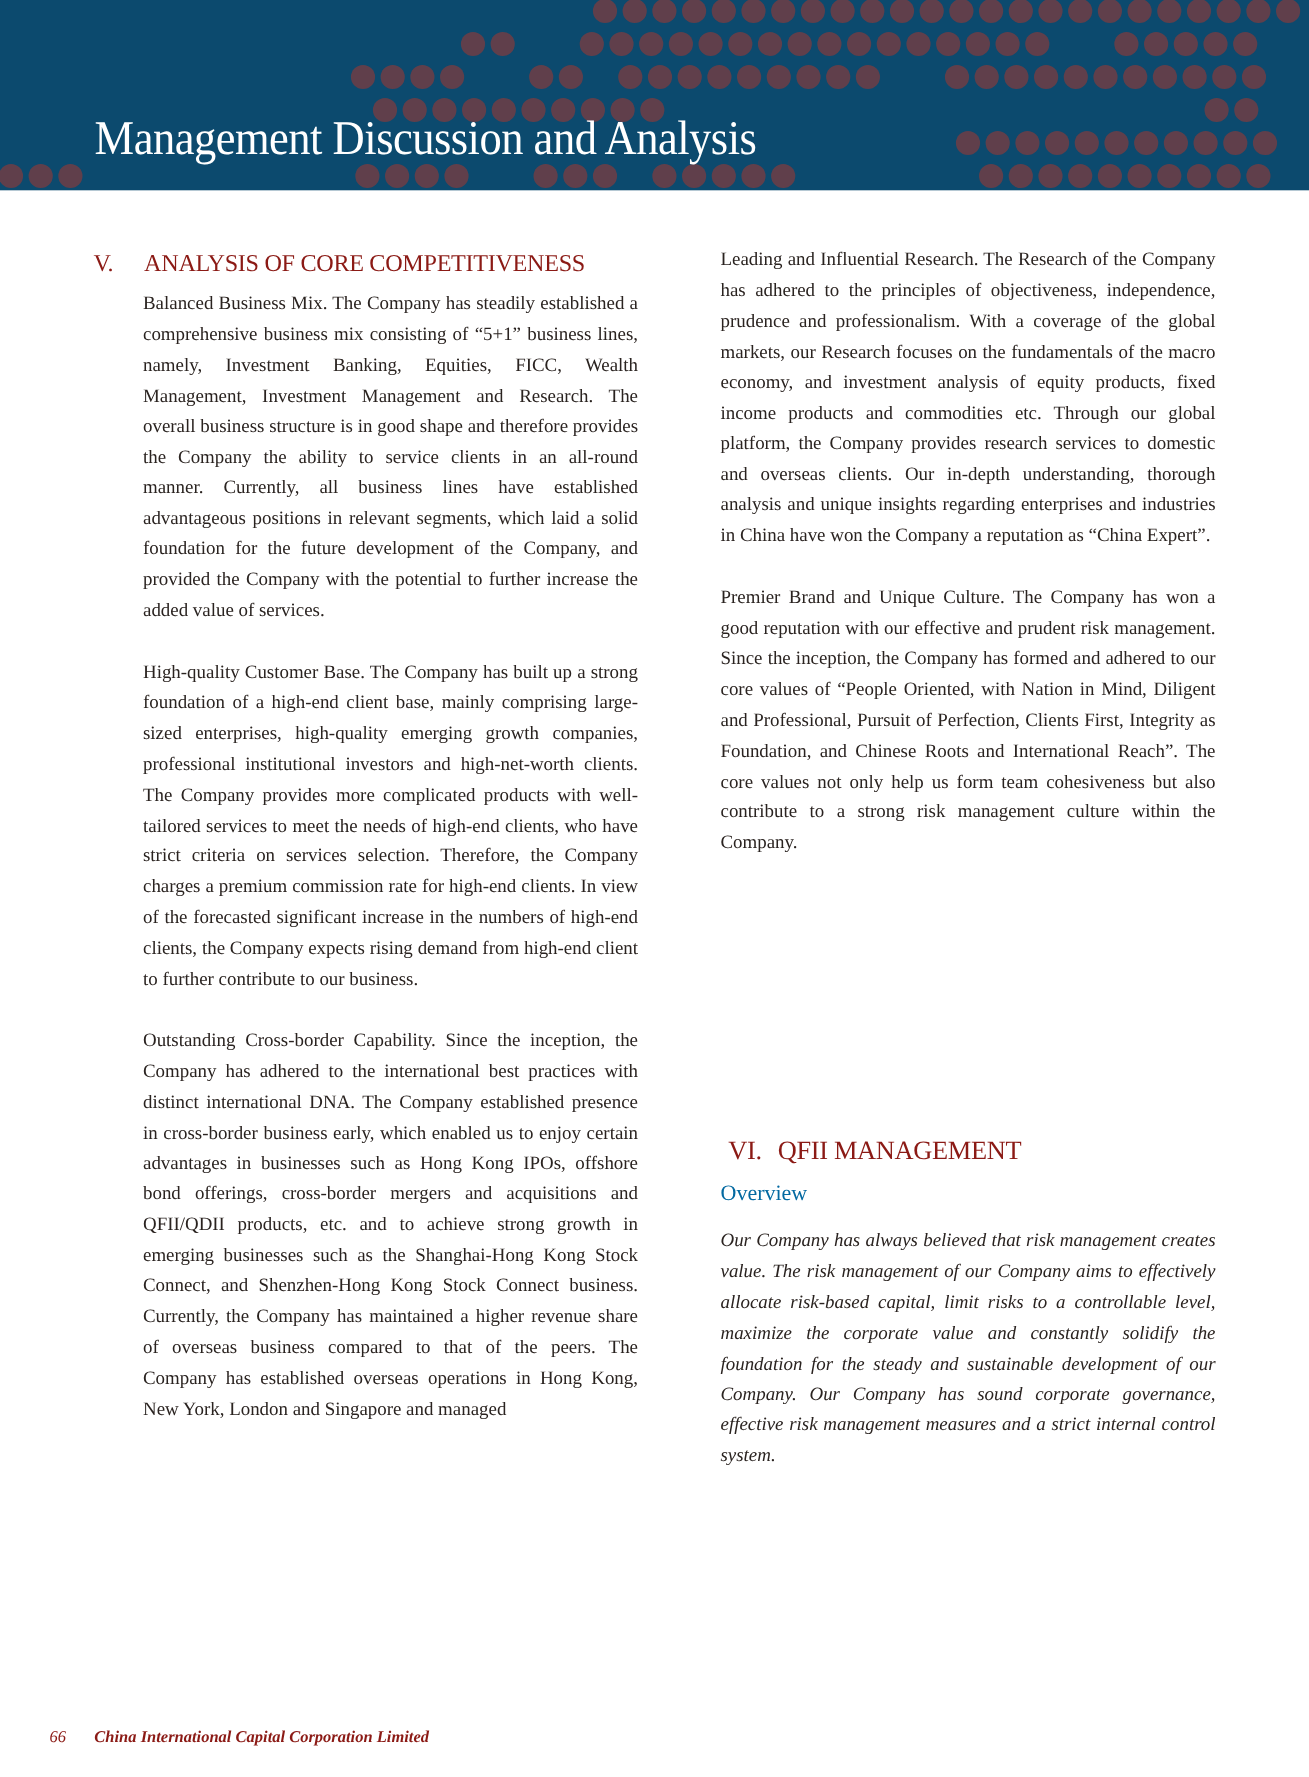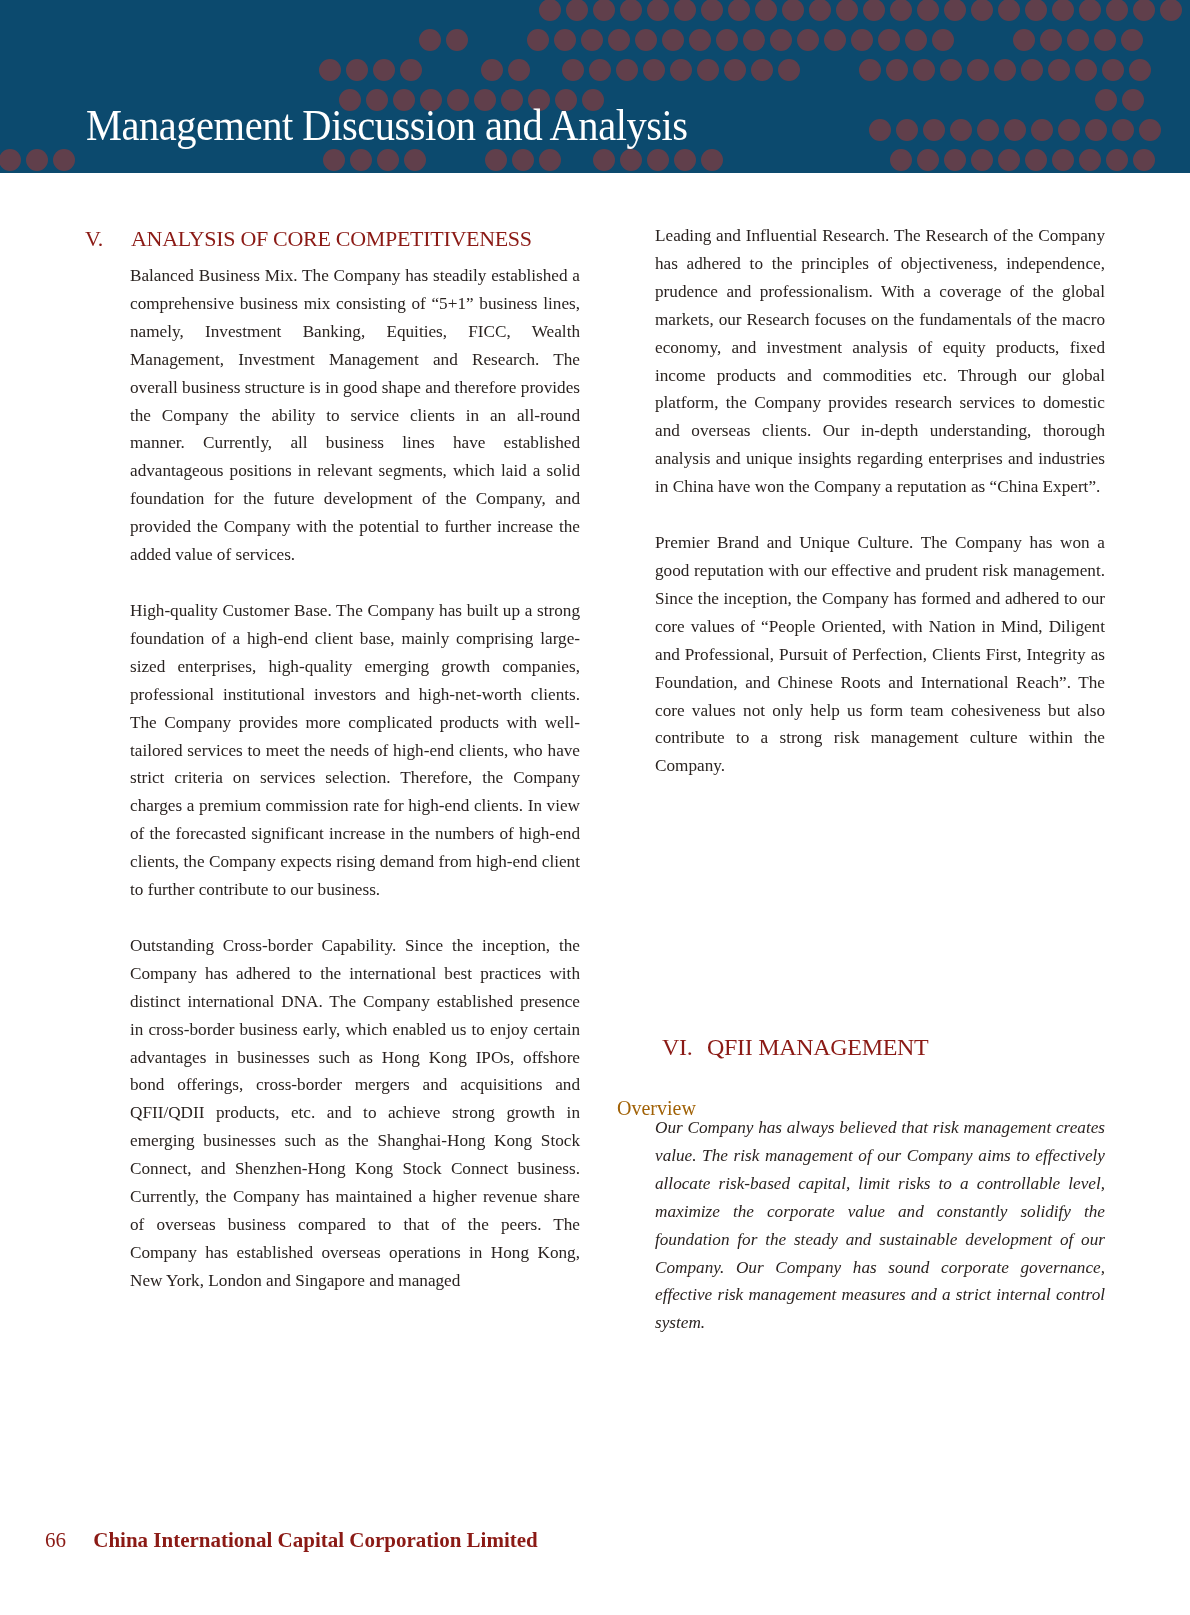--- a/index.html
+++ b/index.html
@@ -14,23 +14,23 @@
   .col p { margin: 0 0 28px 0; }
   .col b { font-weight: normal; }
   .col-left { left: 130px; top: 262px; }
   .col-right { left: 655px; top: 222px; }
   .sec { position: absolute; font-size: 22px; color: #8b1a15; font-weight: normal; letter-spacing: -0.3px; }
   .sec .num { position: absolute; left: 0; }
   .sec-v { left: 85px; top: 226px; }
   .sec-v .txt { margin-left: 46px; text-align: right; }
   .sec-vi { left: 646px; top: 1034px; font-size: 24px; margin-left: 16px; }
   .sec-vi .txt { margin-left: 45px; }
-  .subhead { position: absolute; left: 617px; top: 1074px; font-size: 20px; color: #a16207; margin-top: 23px; }
+  .subhead { position: absolute; left: 655px; top: 1074px; font-size: 20px; color: #0369a1; }
   .col-right2 { left: 655px; top: 1114px; font-style: italic; }
-  .footer { position: absolute; left: 45px; top: 1528px; font-size: 21px; color: #8b1a15; }
+  .footer { position: absolute; left: 45px; top: 1572px; font-size: 15px; color: #8b1a15; font-style: italic; }
   .footer .page { margin-right: 22px; color: #8b1a15; }
   .footer .co { font-weight: bold; }
 </style>
 </head>
 <body>
 
 <div class="banner">
   <svg class="dots" viewBox="0 0 1190 173" preserveAspectRatio="none">
       <circle cx="550" cy="10" r="11"></circle>
       <circle cx="577" cy="10" r="11"></circle>

